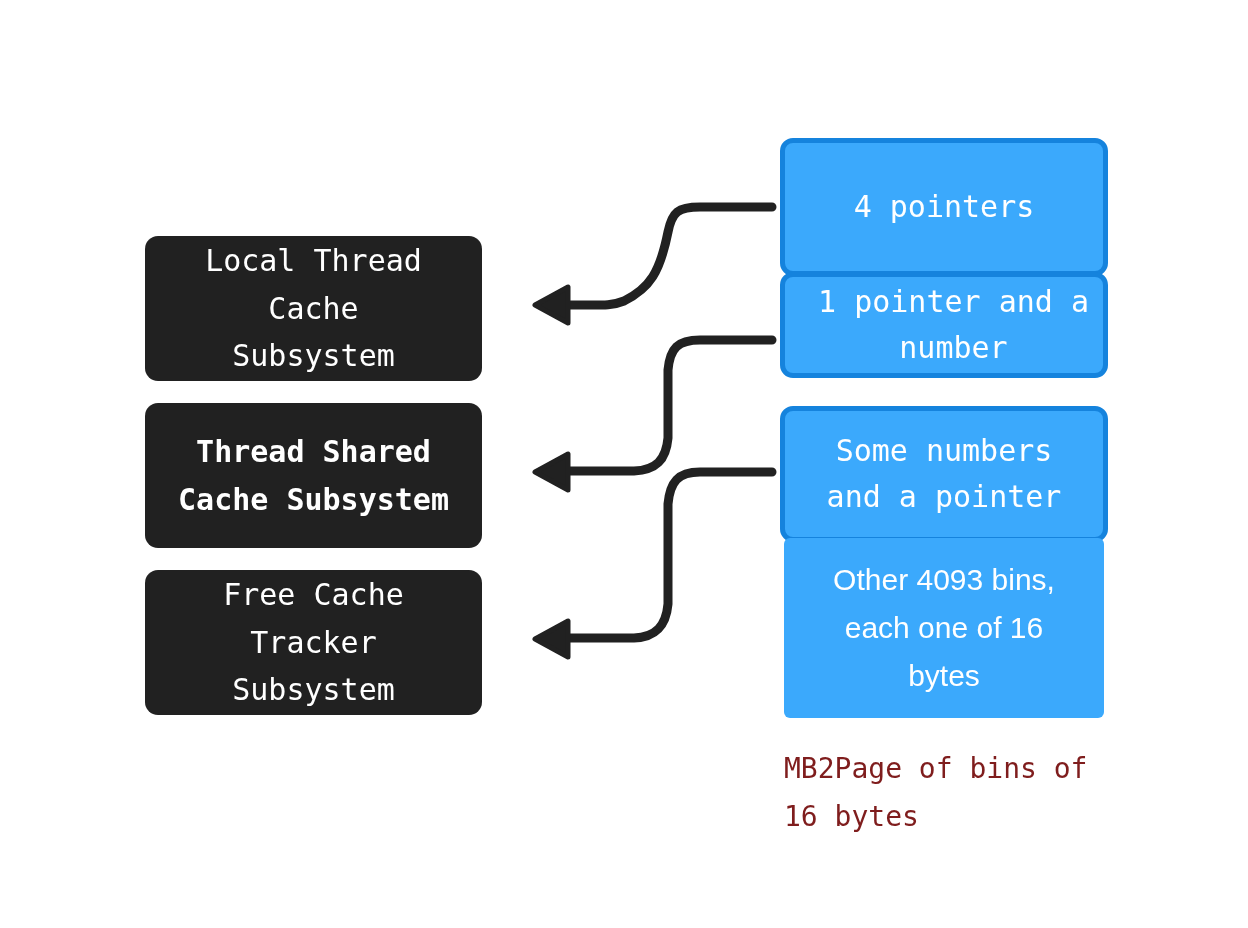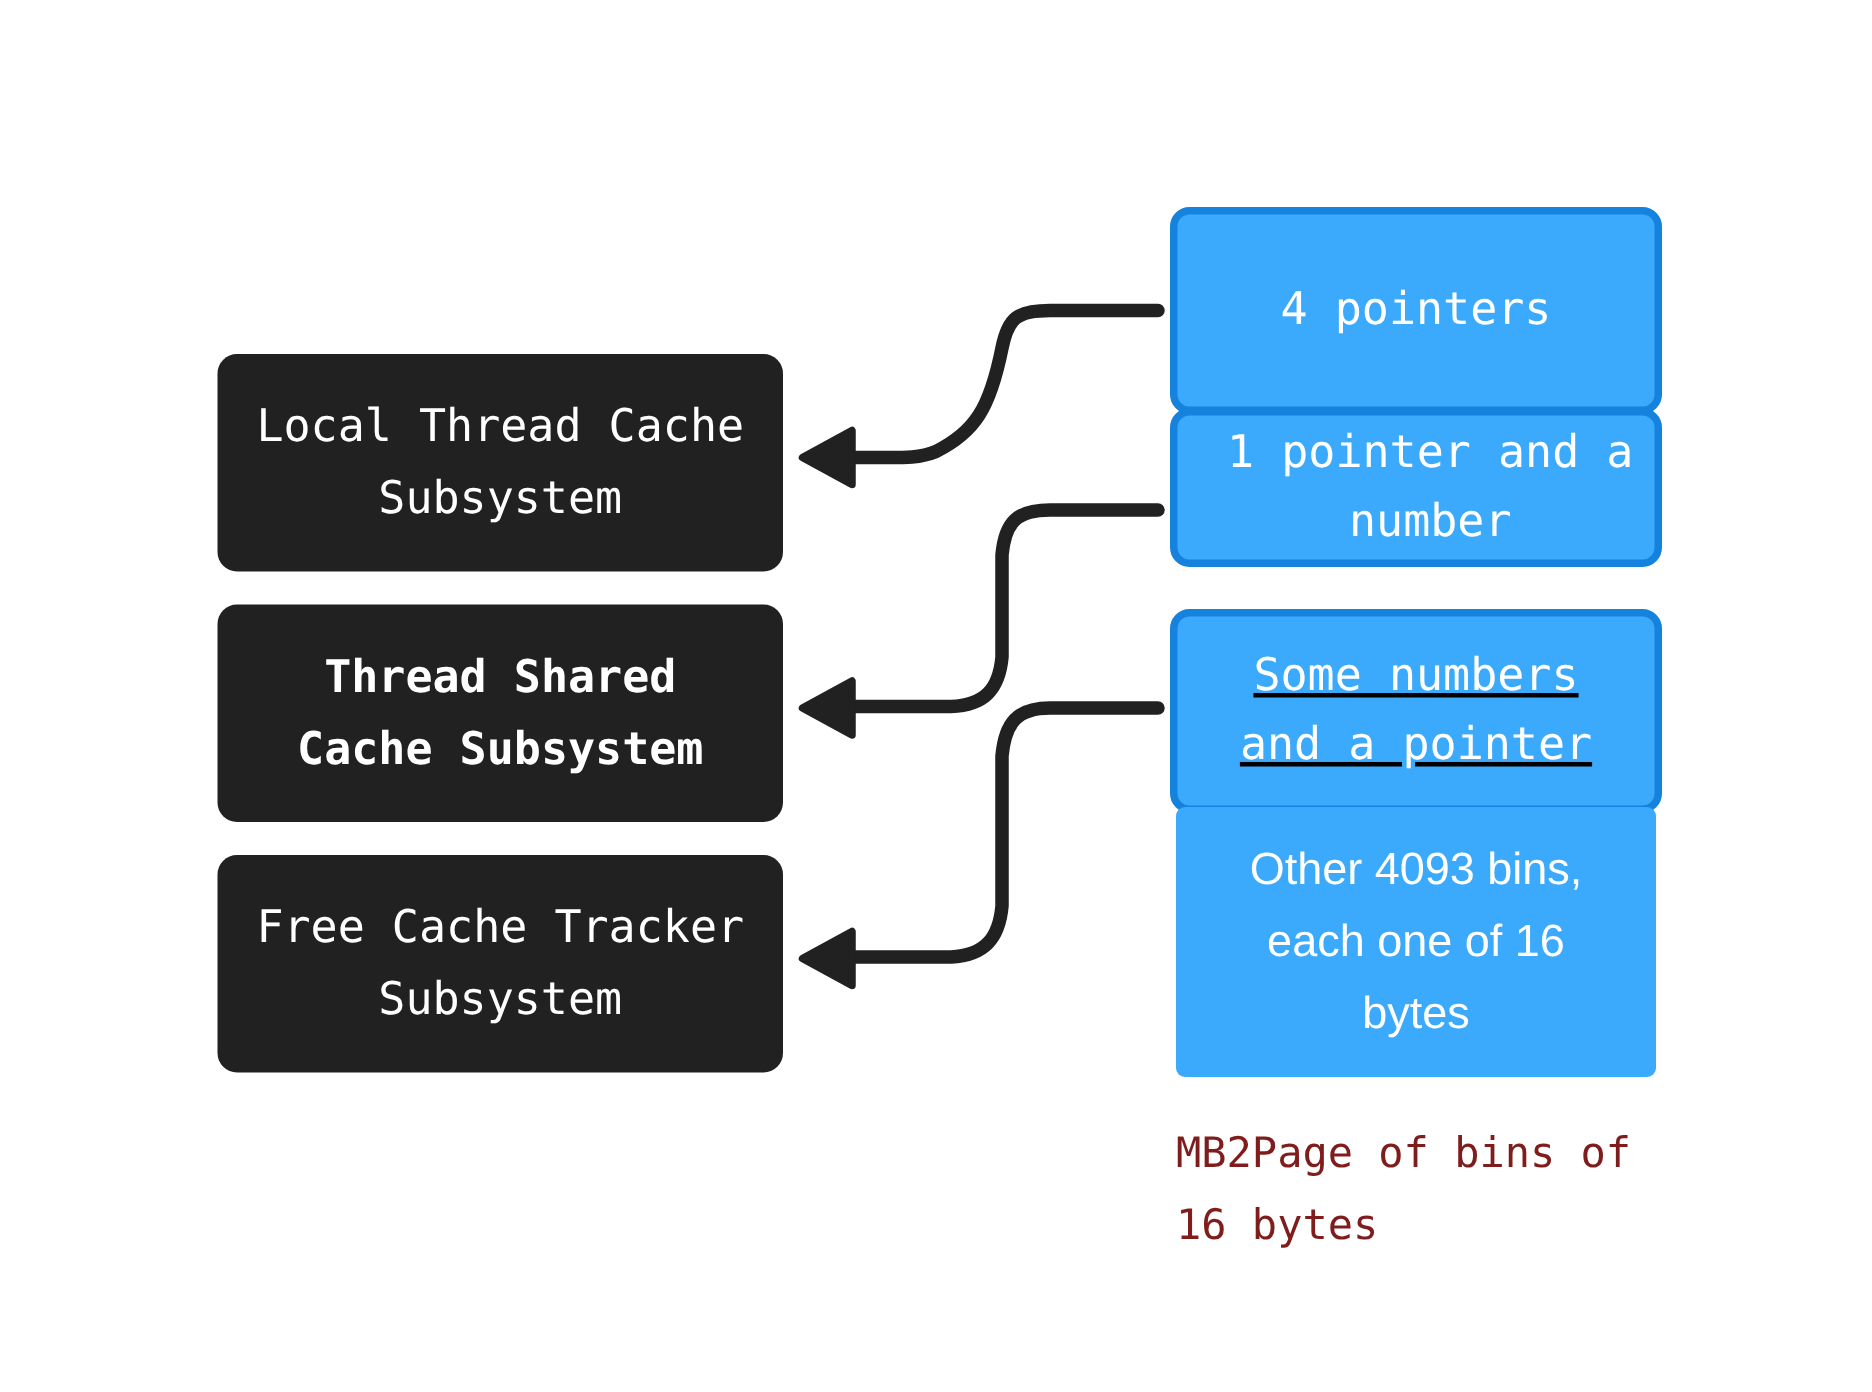--- a/index.html
+++ b/index.html
@@ -20,21 +20,21 @@
     left: 0;
     top: 0;
     width: 1248px;
     height: 928px;
   }
 
   
   .dark-box {
     position: absolute;
     left: 145px;
-    width: 377px;
+    width: 337px;
     height: 145px;
     background: #212121;
     border-radius: 13px;
     display: flex;
     align-items: center;
     justify-content: center;
     box-sizing: border-box;
     padding: 0 20px;
   }
   .dark-box .label {
@@ -74,21 +74,21 @@
   .blue-box .label {
     color: #ffffff;
     font-family: "DejaVu Sans Mono", monospace;
     font-size: 30px;
     line-height: 1.55;
     text-align: center;
     white-space: pre-line;
   }
   #blue-0 { top: 0px;   height: 138px; }
   #blue-1 { top: 134px; height: 106px; padding-left: 29px; }
-  #blue-2 { top: 268px; height: 136px; text-decoration: underline; }
+  #blue-2 { top: 268px; height: 136px; }
 
   
   #blue-3 {
     position: absolute;
     left: 4px;
     top: 400px;
     width: 320px;
     height: 180px;
     box-sizing: border-box;
     background: #3ba9fc;

